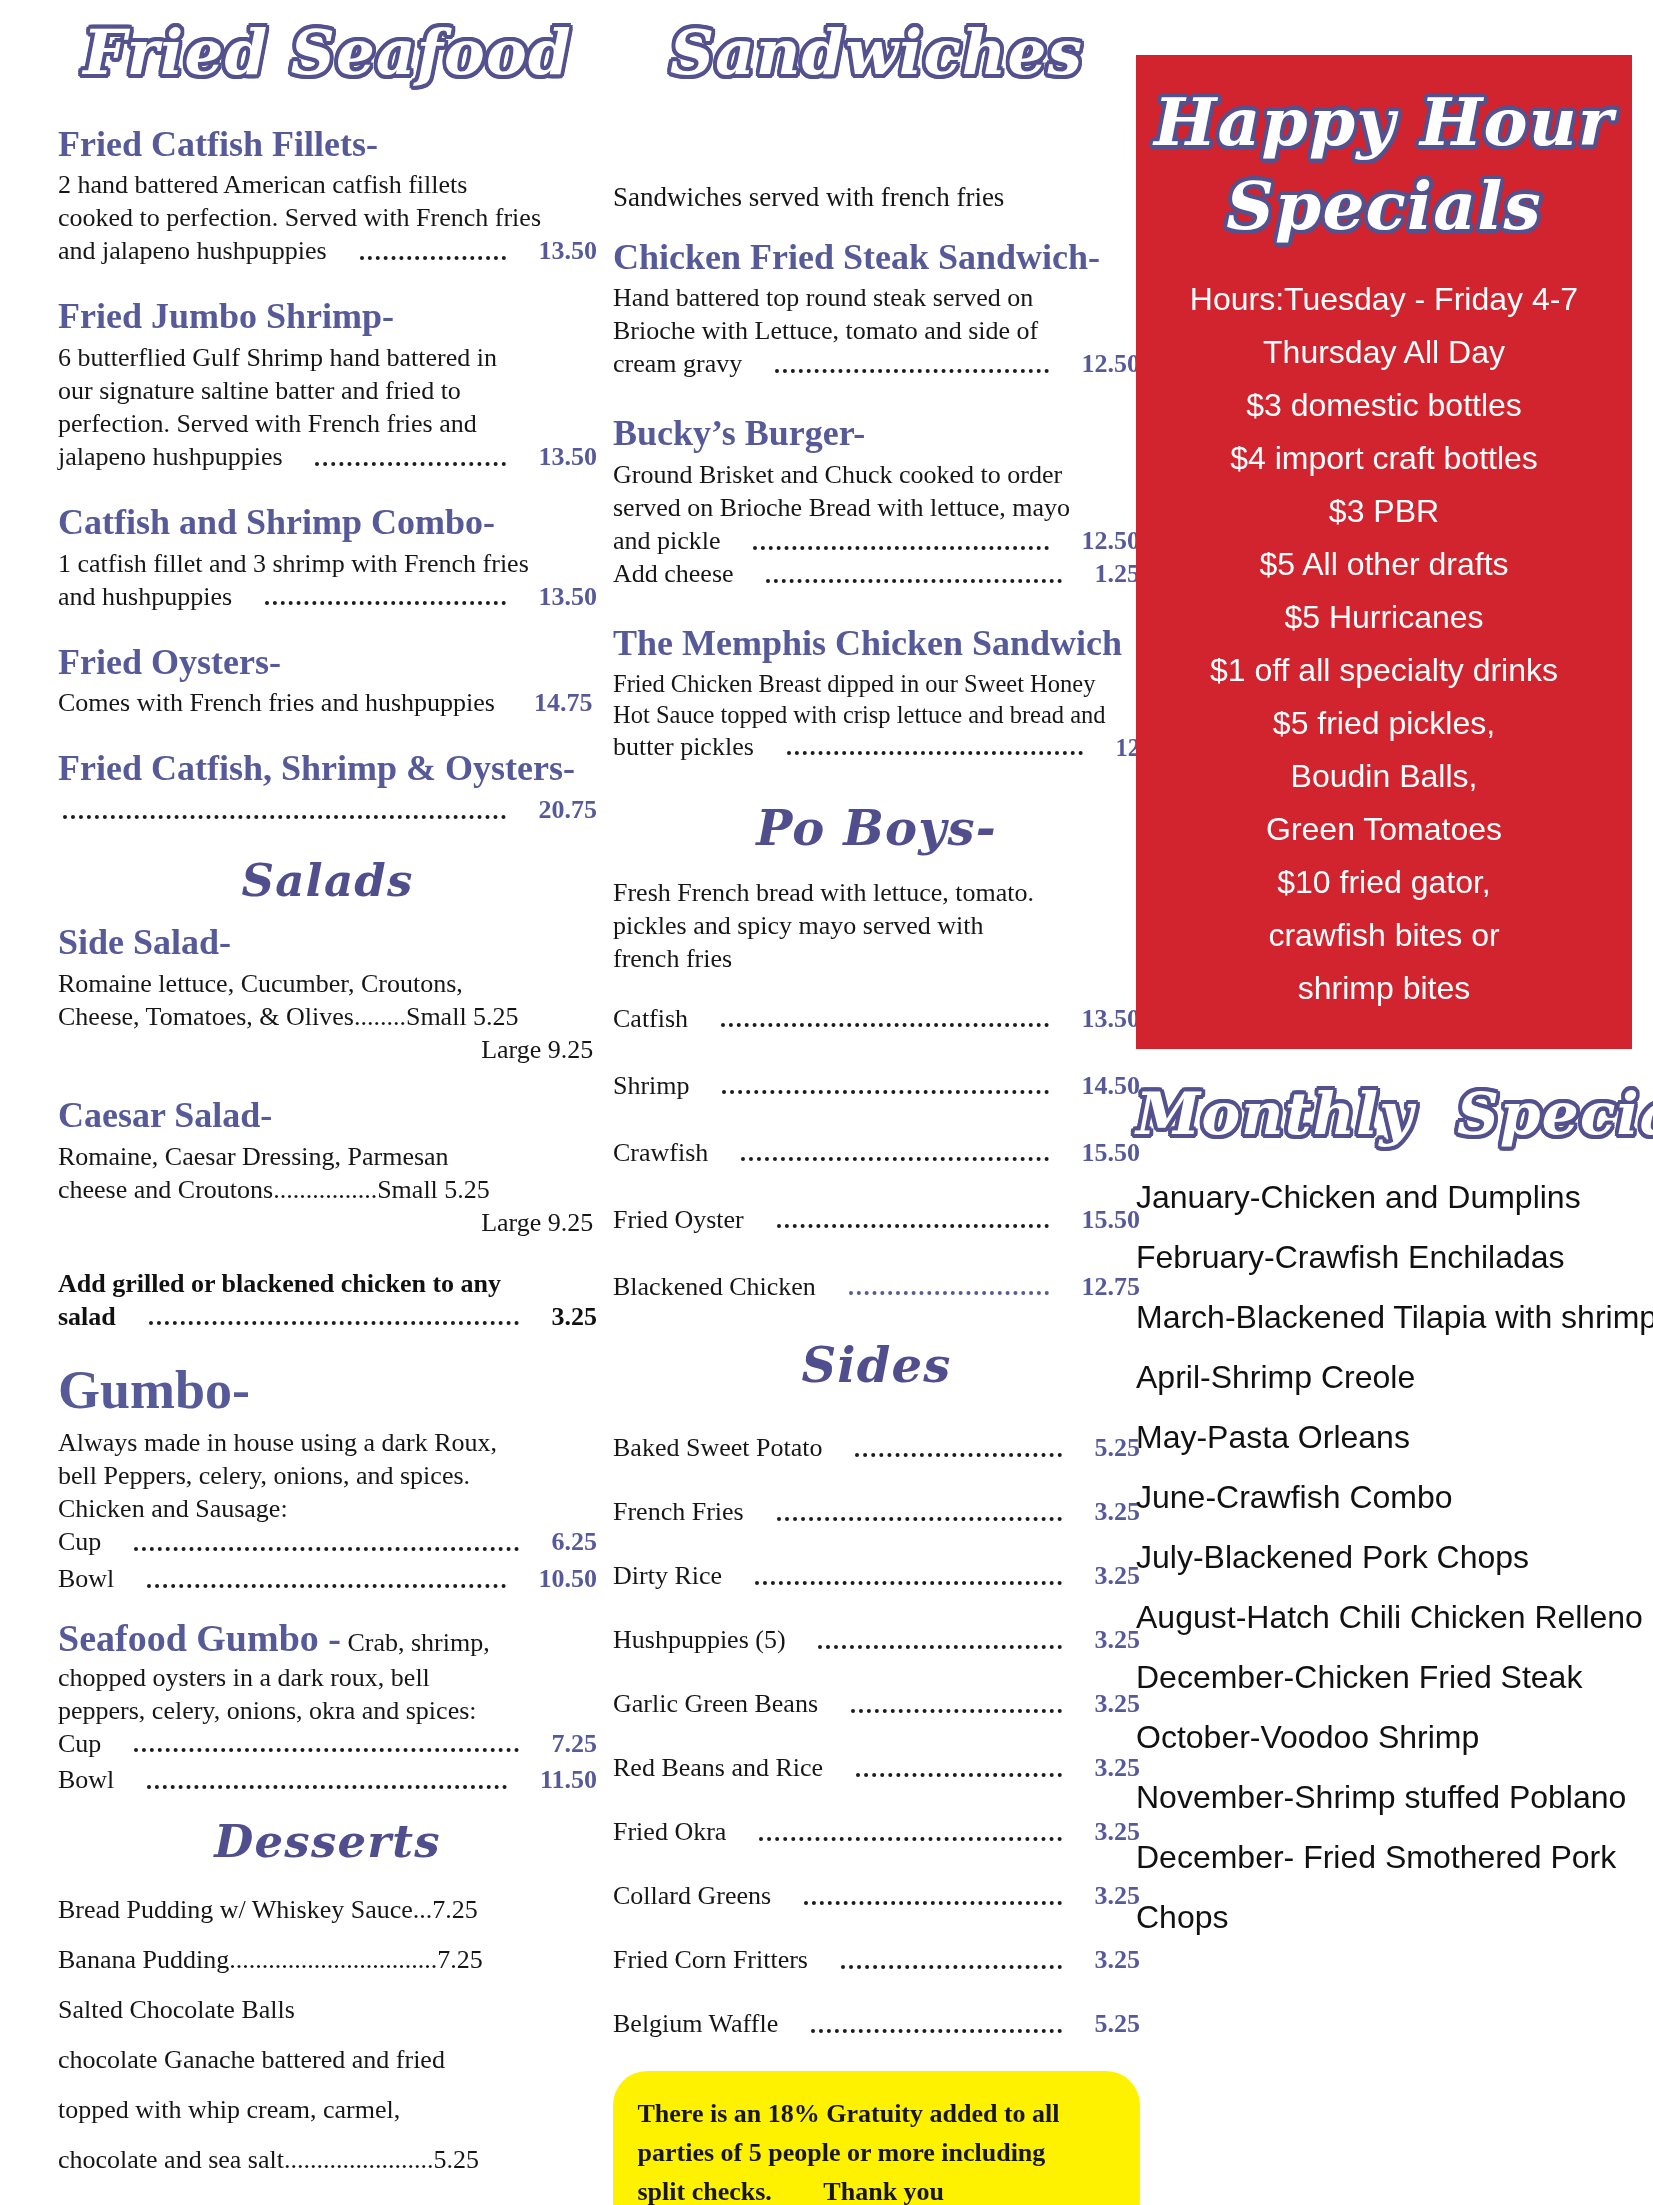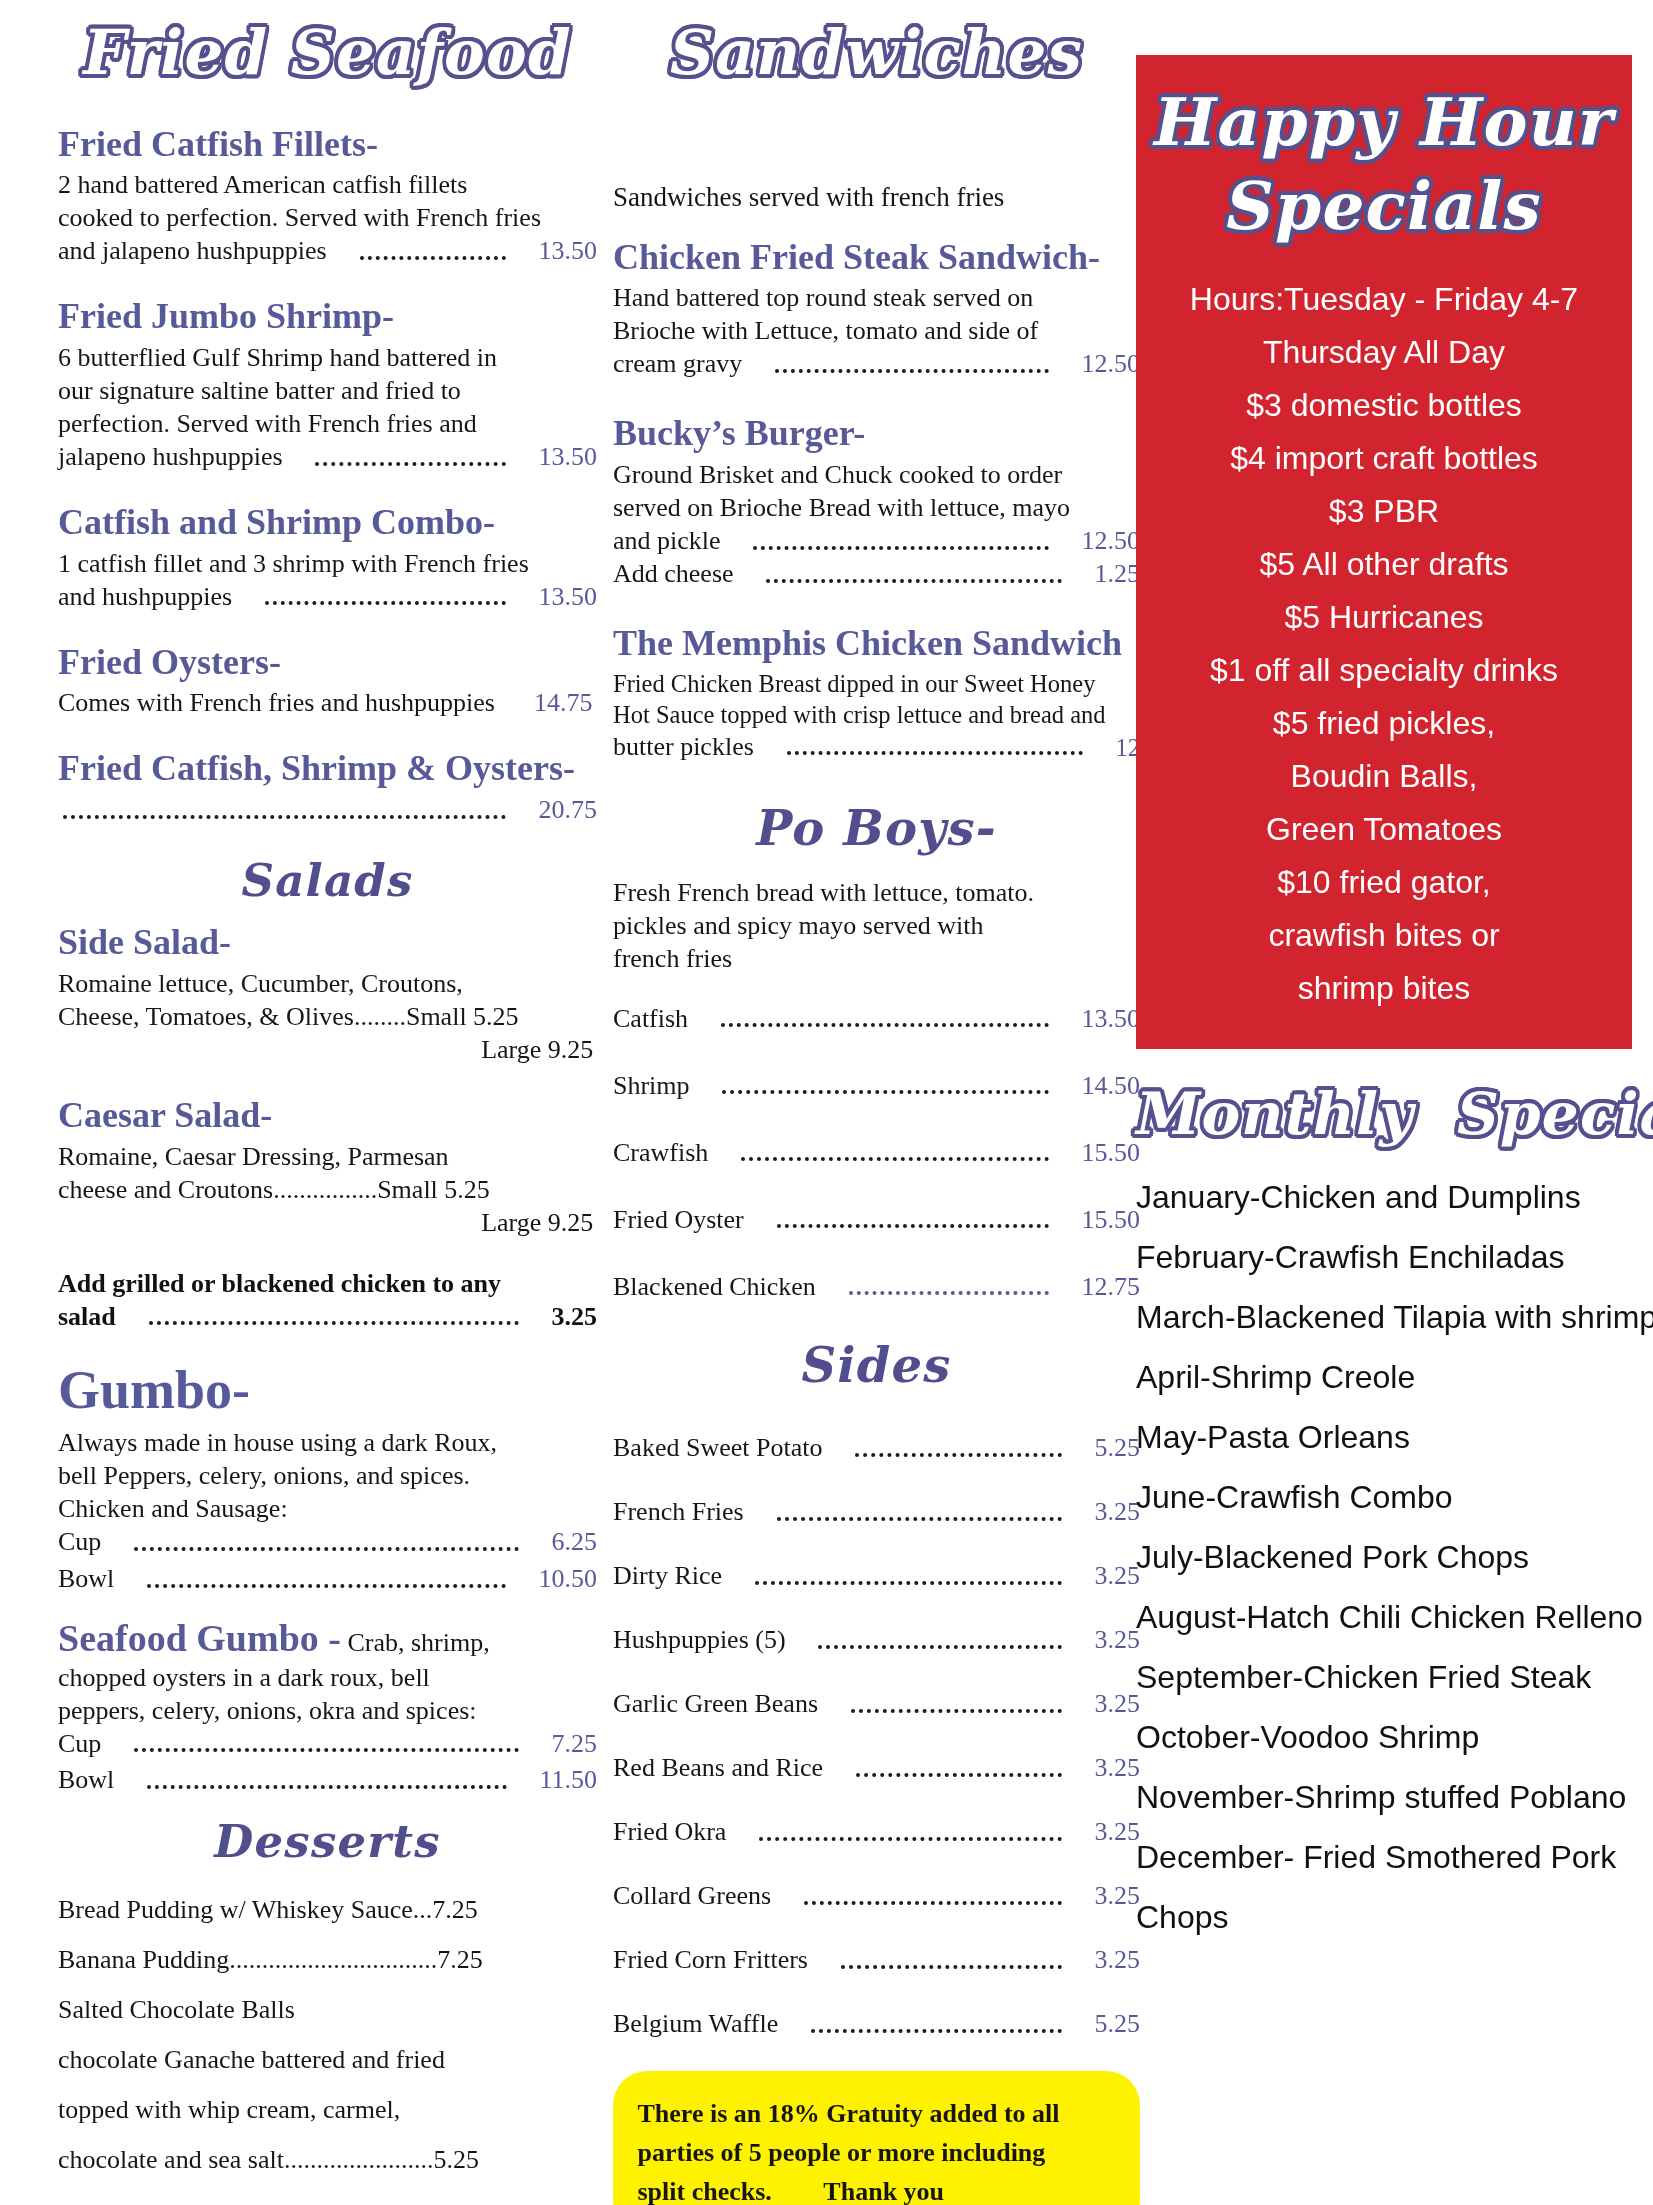--- a/index.html
+++ b/index.html
@@ -40,21 +40,21 @@
     margin-bottom:2.5px;white-space:nowrap;
   }
   .entry-line,.price-row,.pline,.price2,.row-label{
     font-size:26px;line-height:33px;
   }
   .entry-line,.pline{white-space:nowrap;}
   .entry.bold .entry-line,.entry.bold .price-row,.entry.bold .price{font-weight:700;color:#111;}
   .entry.small .entry-line,.entry.small .price-row{font-size:24.5px;line-height:31px;}
   .price-row{display:flex;align-items:flex-end;gap:28px;}
   .leader{flex:1;border-bottom:4.3px dotted #1c1c1c;margin:0 4.9px 7.4px 4.9px;min-width:24.5px;}
-  .price{color:#575a99;font-weight:400;}
+  .price{color:#575a99;font-weight:700;}
   .price.black{color:#111;}
   .nodots .price{margin-left:11px;}
   .price2{text-align:right;padding-right:3.7px;}
 
   
   .gumbo-title{color:#575a99;font-weight:700;font-size:54px;line-height:1.1;margin:18.4px 0 6.1px;}
   .sg-head{margin-top:24.5px;font-size:26px;line-height:36px;}
   .sg-title{color:#575a99;font-weight:700;font-size:38px;}
   .rows .price-row{margin-bottom:3.7px;}
   .desserts .pline{line-height:50px;}
@@ -380,21 +380,21 @@
       <div class="ms-item">
         <div class="ms-line">June-Crawfish Combo</div>
       </div>
       <div class="ms-item">
         <div class="ms-line">July-Blackened Pork Chops</div>
       </div>
       <div class="ms-item">
         <div class="ms-line">August-Hatch Chili Chicken Relleno</div>
       </div>
       <div class="ms-item">
-        <div class="ms-line">September-Chicken Fried Steak</div>
+        <div class="ms-line">December-Chicken Fried Steak</div>
       </div>
       <div class="ms-item">
         <div class="ms-line">October-Voodoo Shrimp</div>
       </div>
       <div class="ms-item">
         <div class="ms-line">November-Shrimp stuffed Poblano</div>
       </div>
       <div class="ms-item">
         <div class="ms-line">December- Fried Smothered Pork</div>
         <div class="ms-line">Chops</div>

